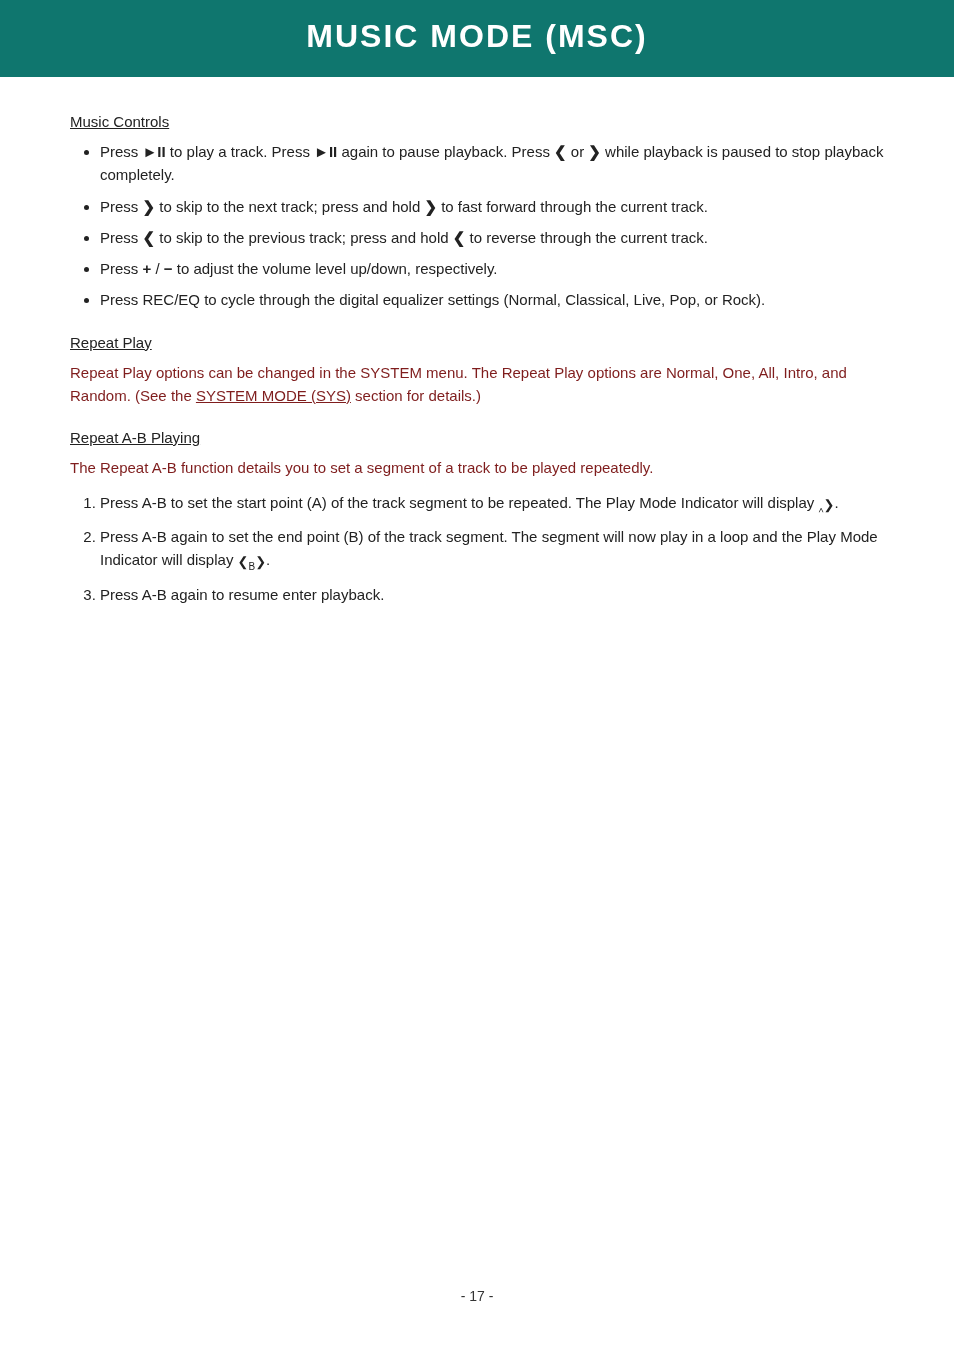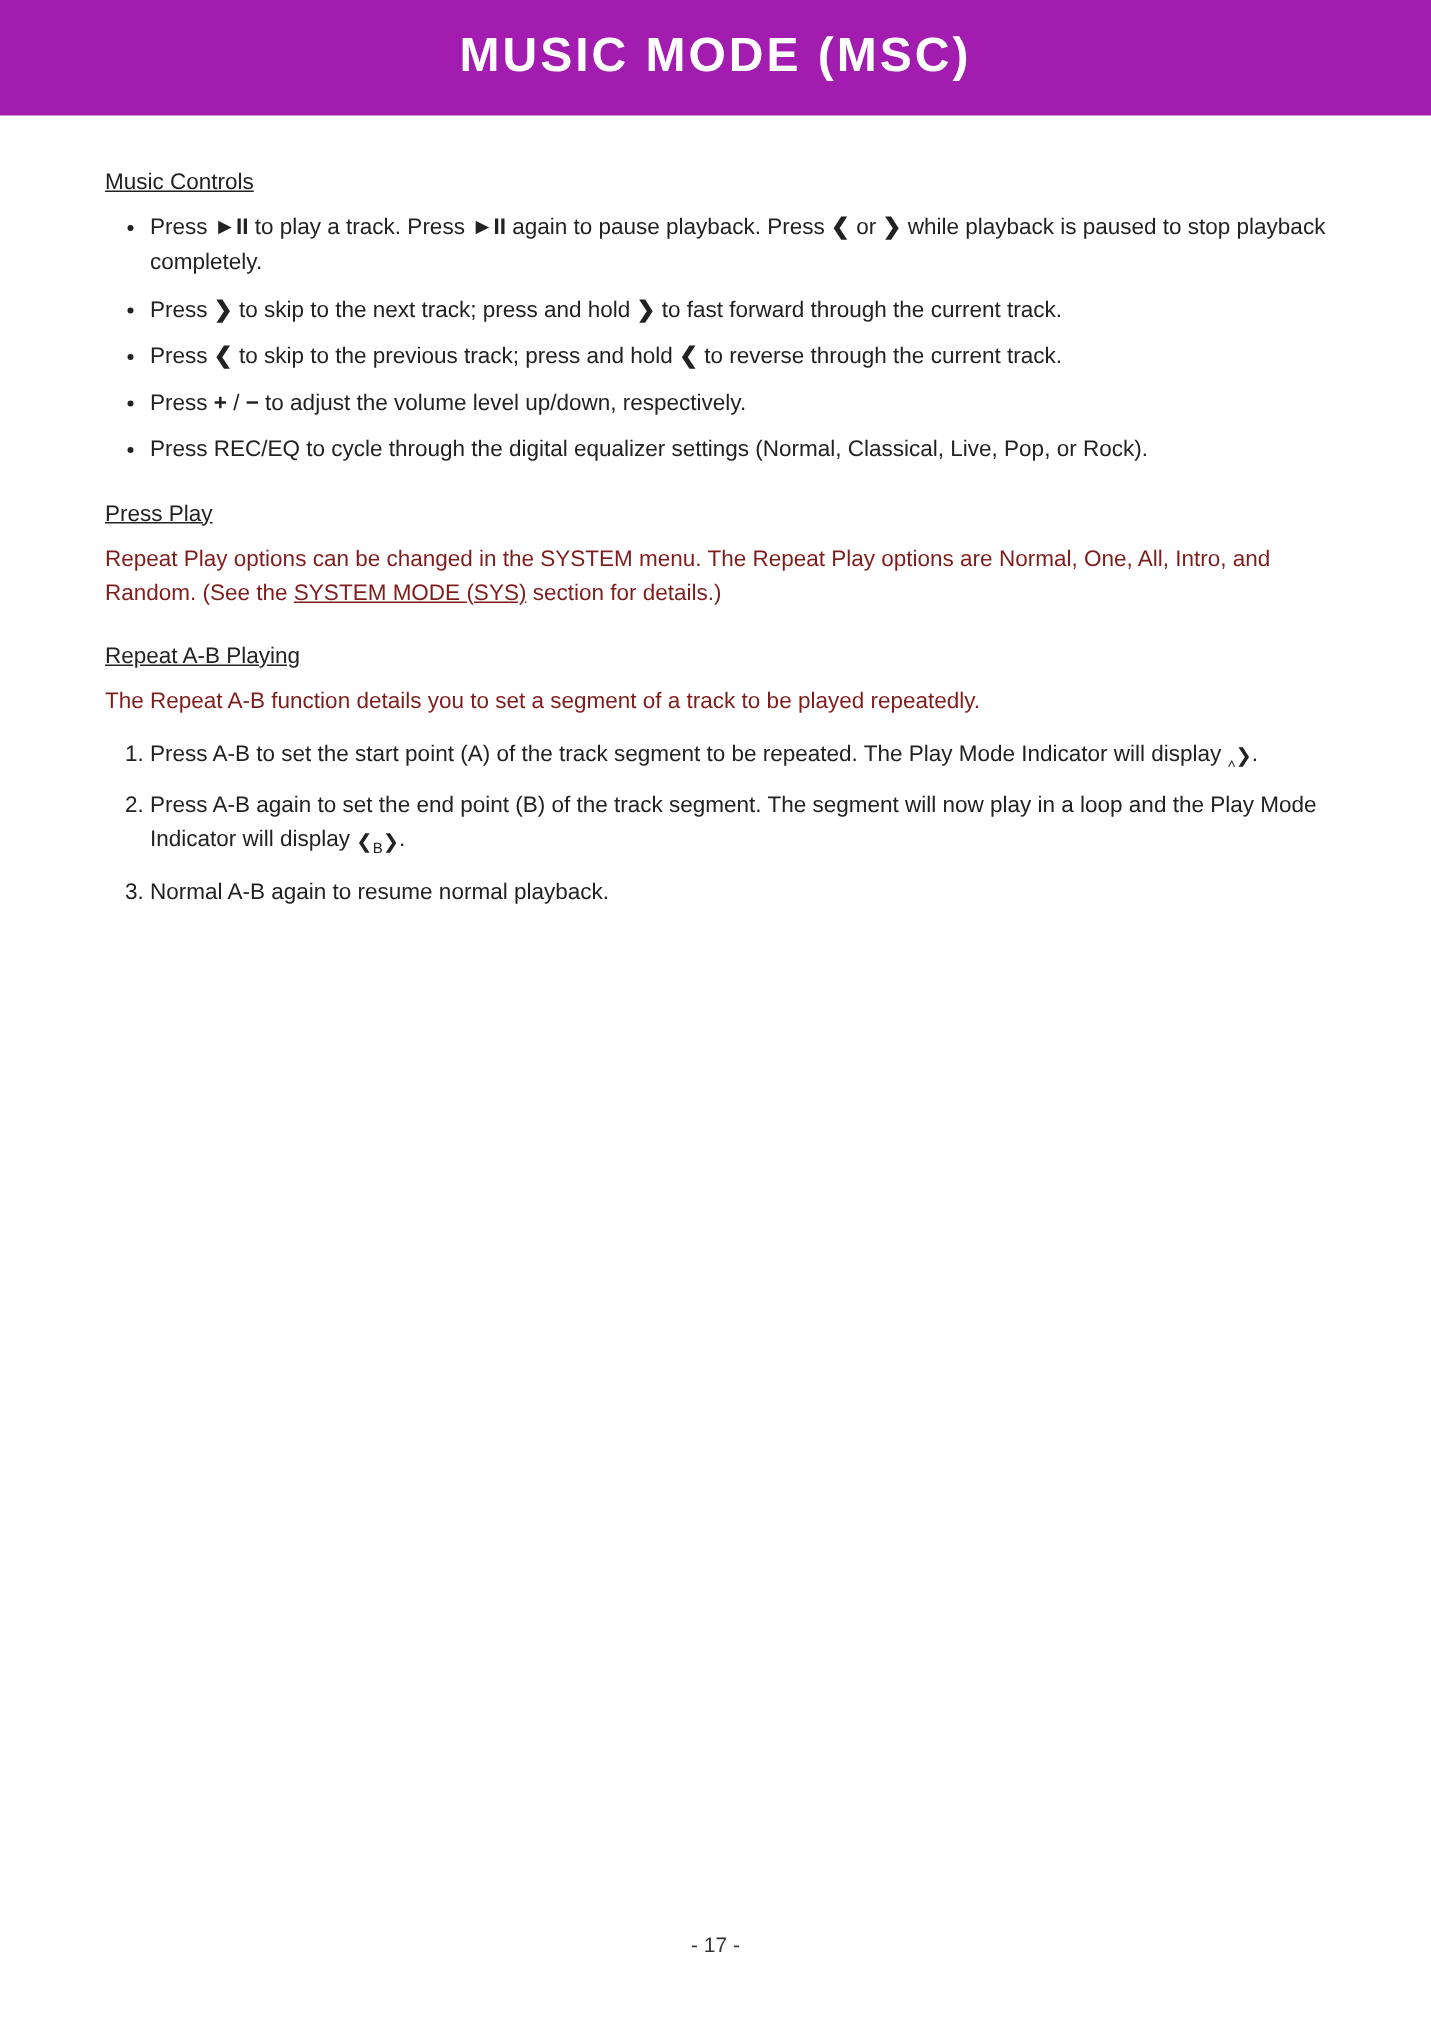--- a/index.html
+++ b/index.html
@@ -11,21 +11,21 @@
     body {
       background: #ffffff;
       font-family: Arial, Helvetica, sans-serif;
       font-size: 15px;
       color: #222222;
       width: 954px;
       min-height: 1354px;
     }
 
     .page-header {
-      background: #a21caf;
+      background: #0f766e;
       padding: 18px 40px 22px 40px;
       text-align: center;
       margin-bottom: 0;
     }
 
     .page-header h1 {
       color: #ffffff;
       font-size: 32px;
       font-weight: 900;
       letter-spacing: 2px;
@@ -139,38 +139,38 @@
       <li>
         Press <span class="btn-symbol">+</span> / <span class="btn-symbol">−</span> to adjust the volume level up/down, respectively.
       </li>
       <li>
         Press REC/EQ to cycle through the digital equalizer settings (Normal, Classical, Live, Pop, or Rock).
       </li>
     </ul>
   </div>
 
   <div class="section-block">
-    <div class="section-heading">Press Play</div>
+    <div class="section-heading">Repeat Play</div>
     <p class="section-text">
       Repeat Play options can be changed in the SYSTEM menu. The Repeat Play options are Normal, One, All, Intro, and Random. (See the <span class="underline-link">SYSTEM MODE (SYS)</span> section for details.)
     </p>
   </div>
 
   <div class="section-block">
     <div class="section-heading">Repeat A-B Playing</div>
     <p class="section-text" style="margin-bottom: 12px;">The Repeat A-B function details you to set a segment of a track to be played repeatedly.</p>
     <ol class="ordered-list">
       <li>
         Press A-B to set the start point (A) of the track segment to be repeated. The Play Mode Indicator will display <span class="indicator-symbol">‸❯</span>.
       </li>
       <li>
         Press A-B again to set the end point (B) of the track segment. The segment will now play in a loop and the Play Mode Indicator will display <span class="repeat-ab-symbol">❮<sub style="font-size:10px;">B</sub>❯</span>.
       </li>
       <li>
-        Normal A-B again to resume normal playback.
+        Press A-B again to resume enter playback.
       </li>
     </ol>
   </div>
 
 </div>
 
 <div class="page-footer">
   <span>- 17 -</span>
 </div>
 

